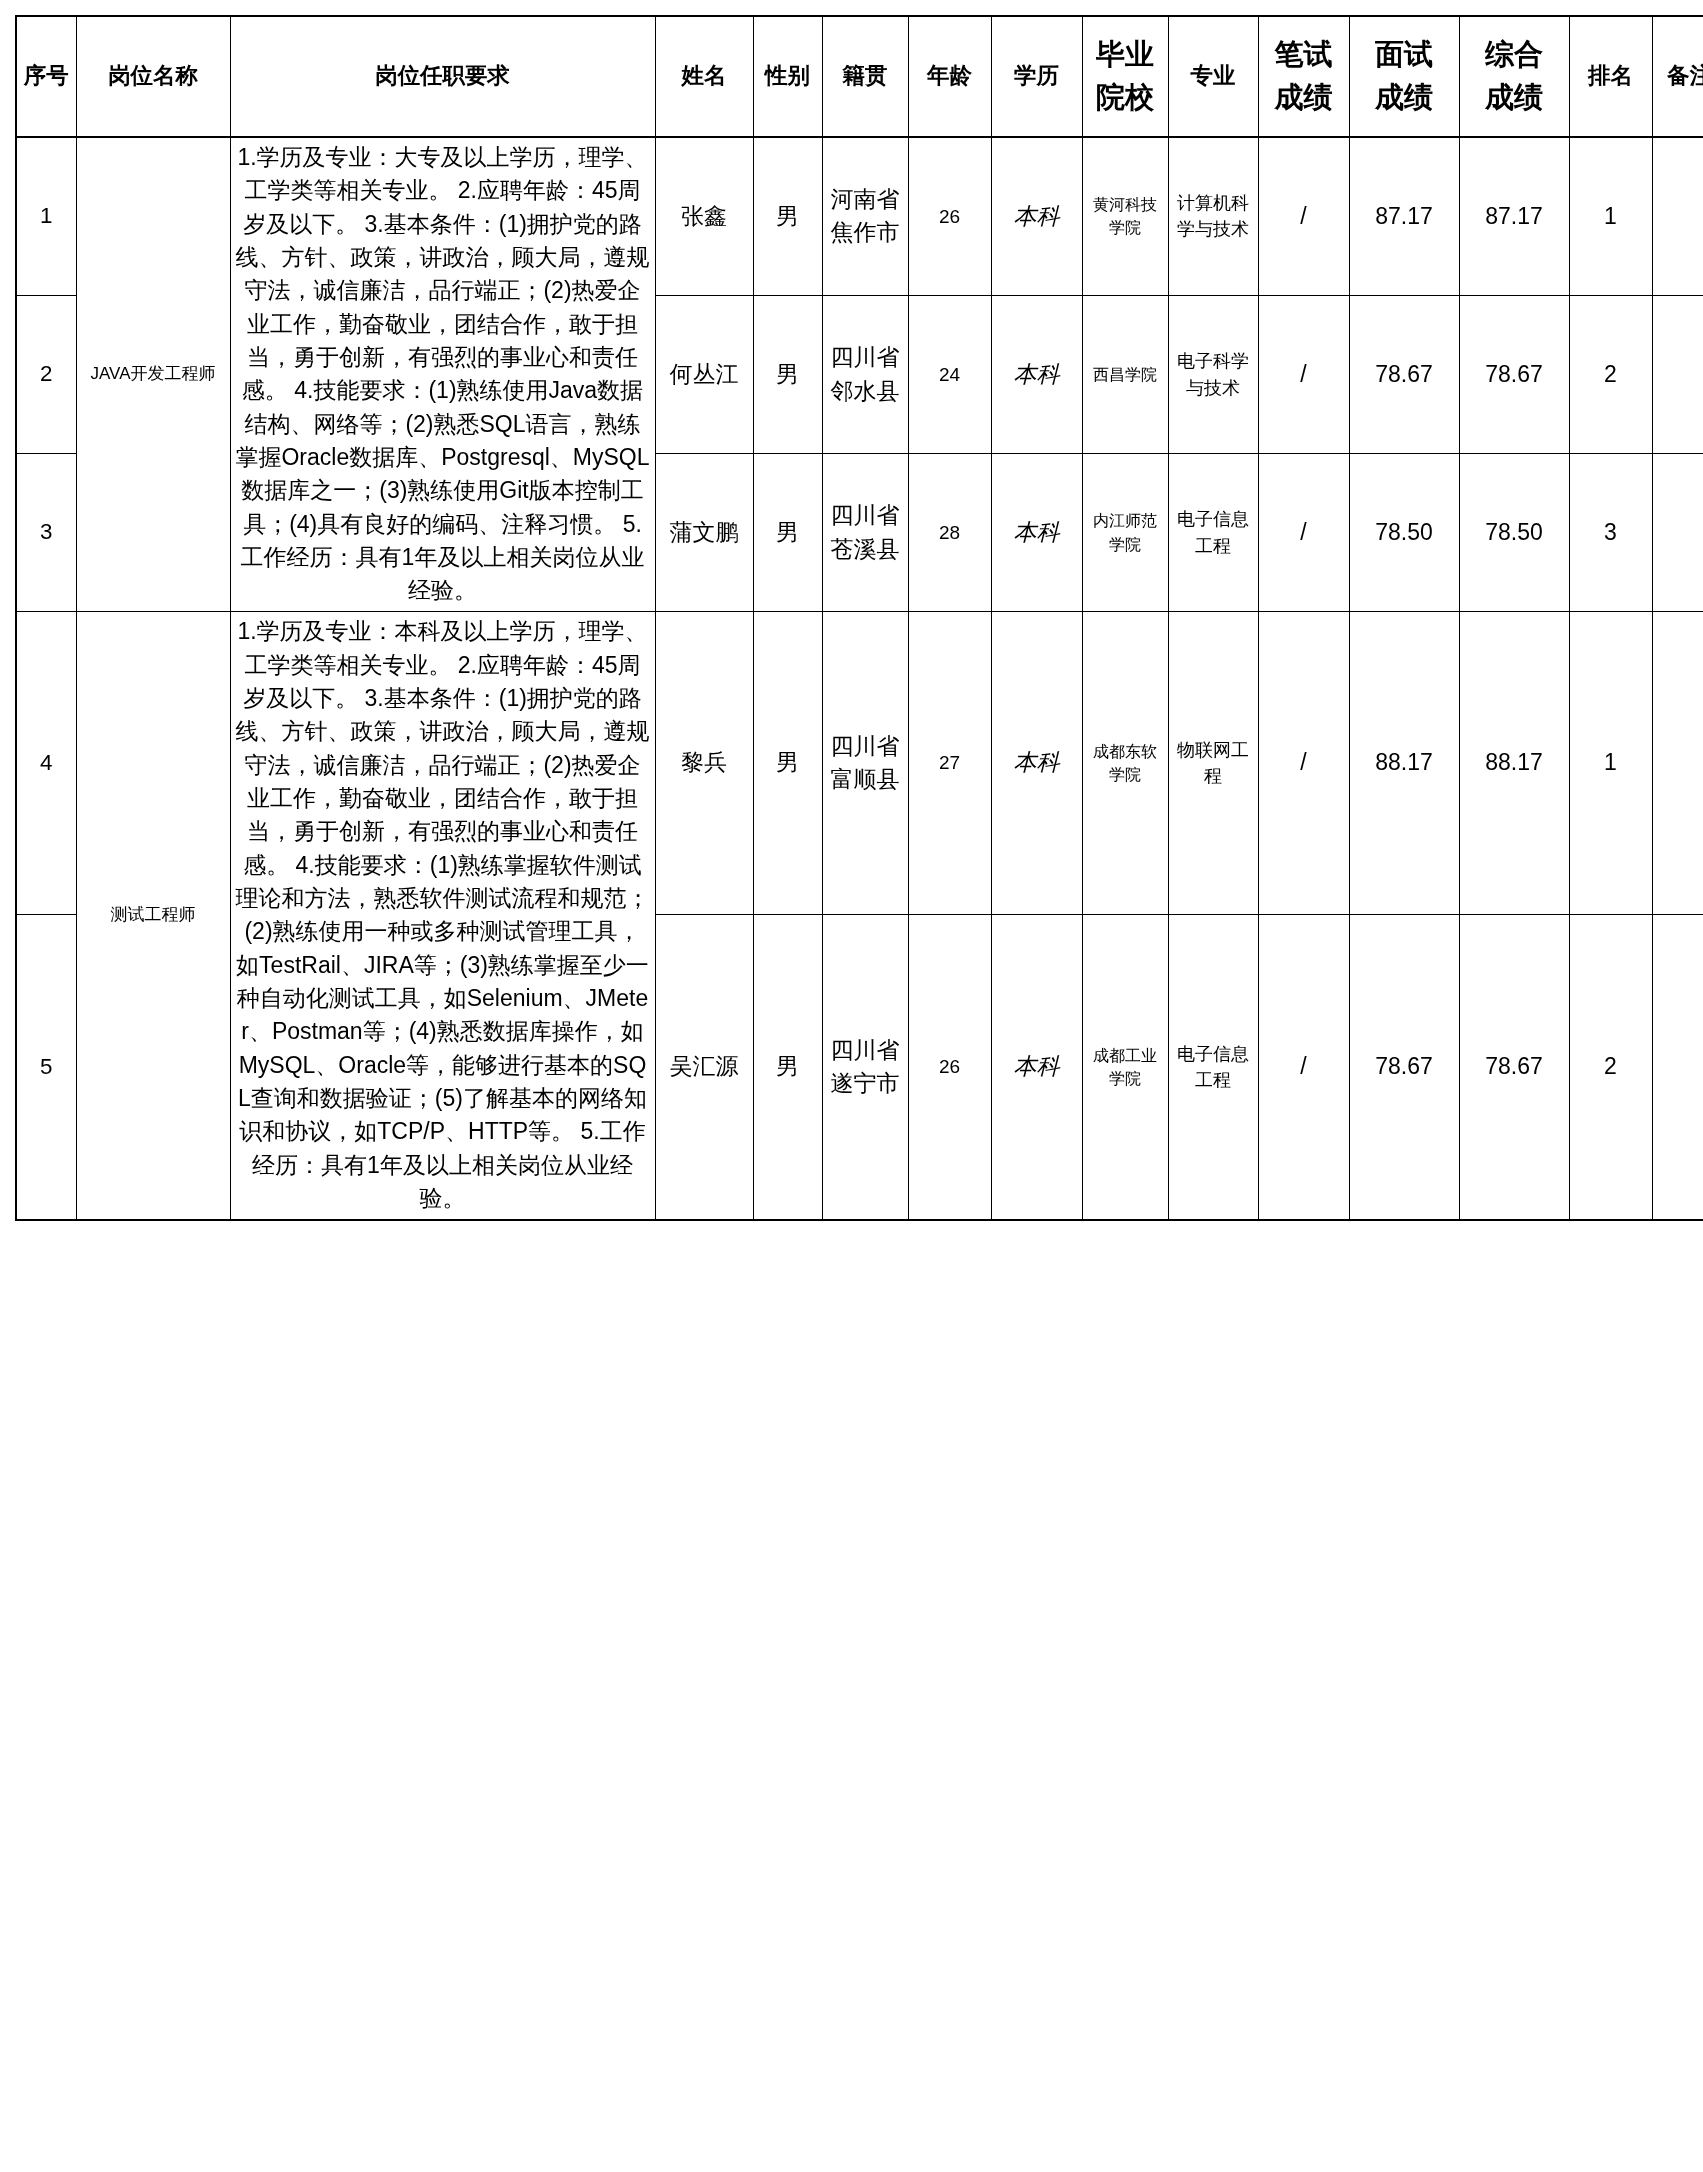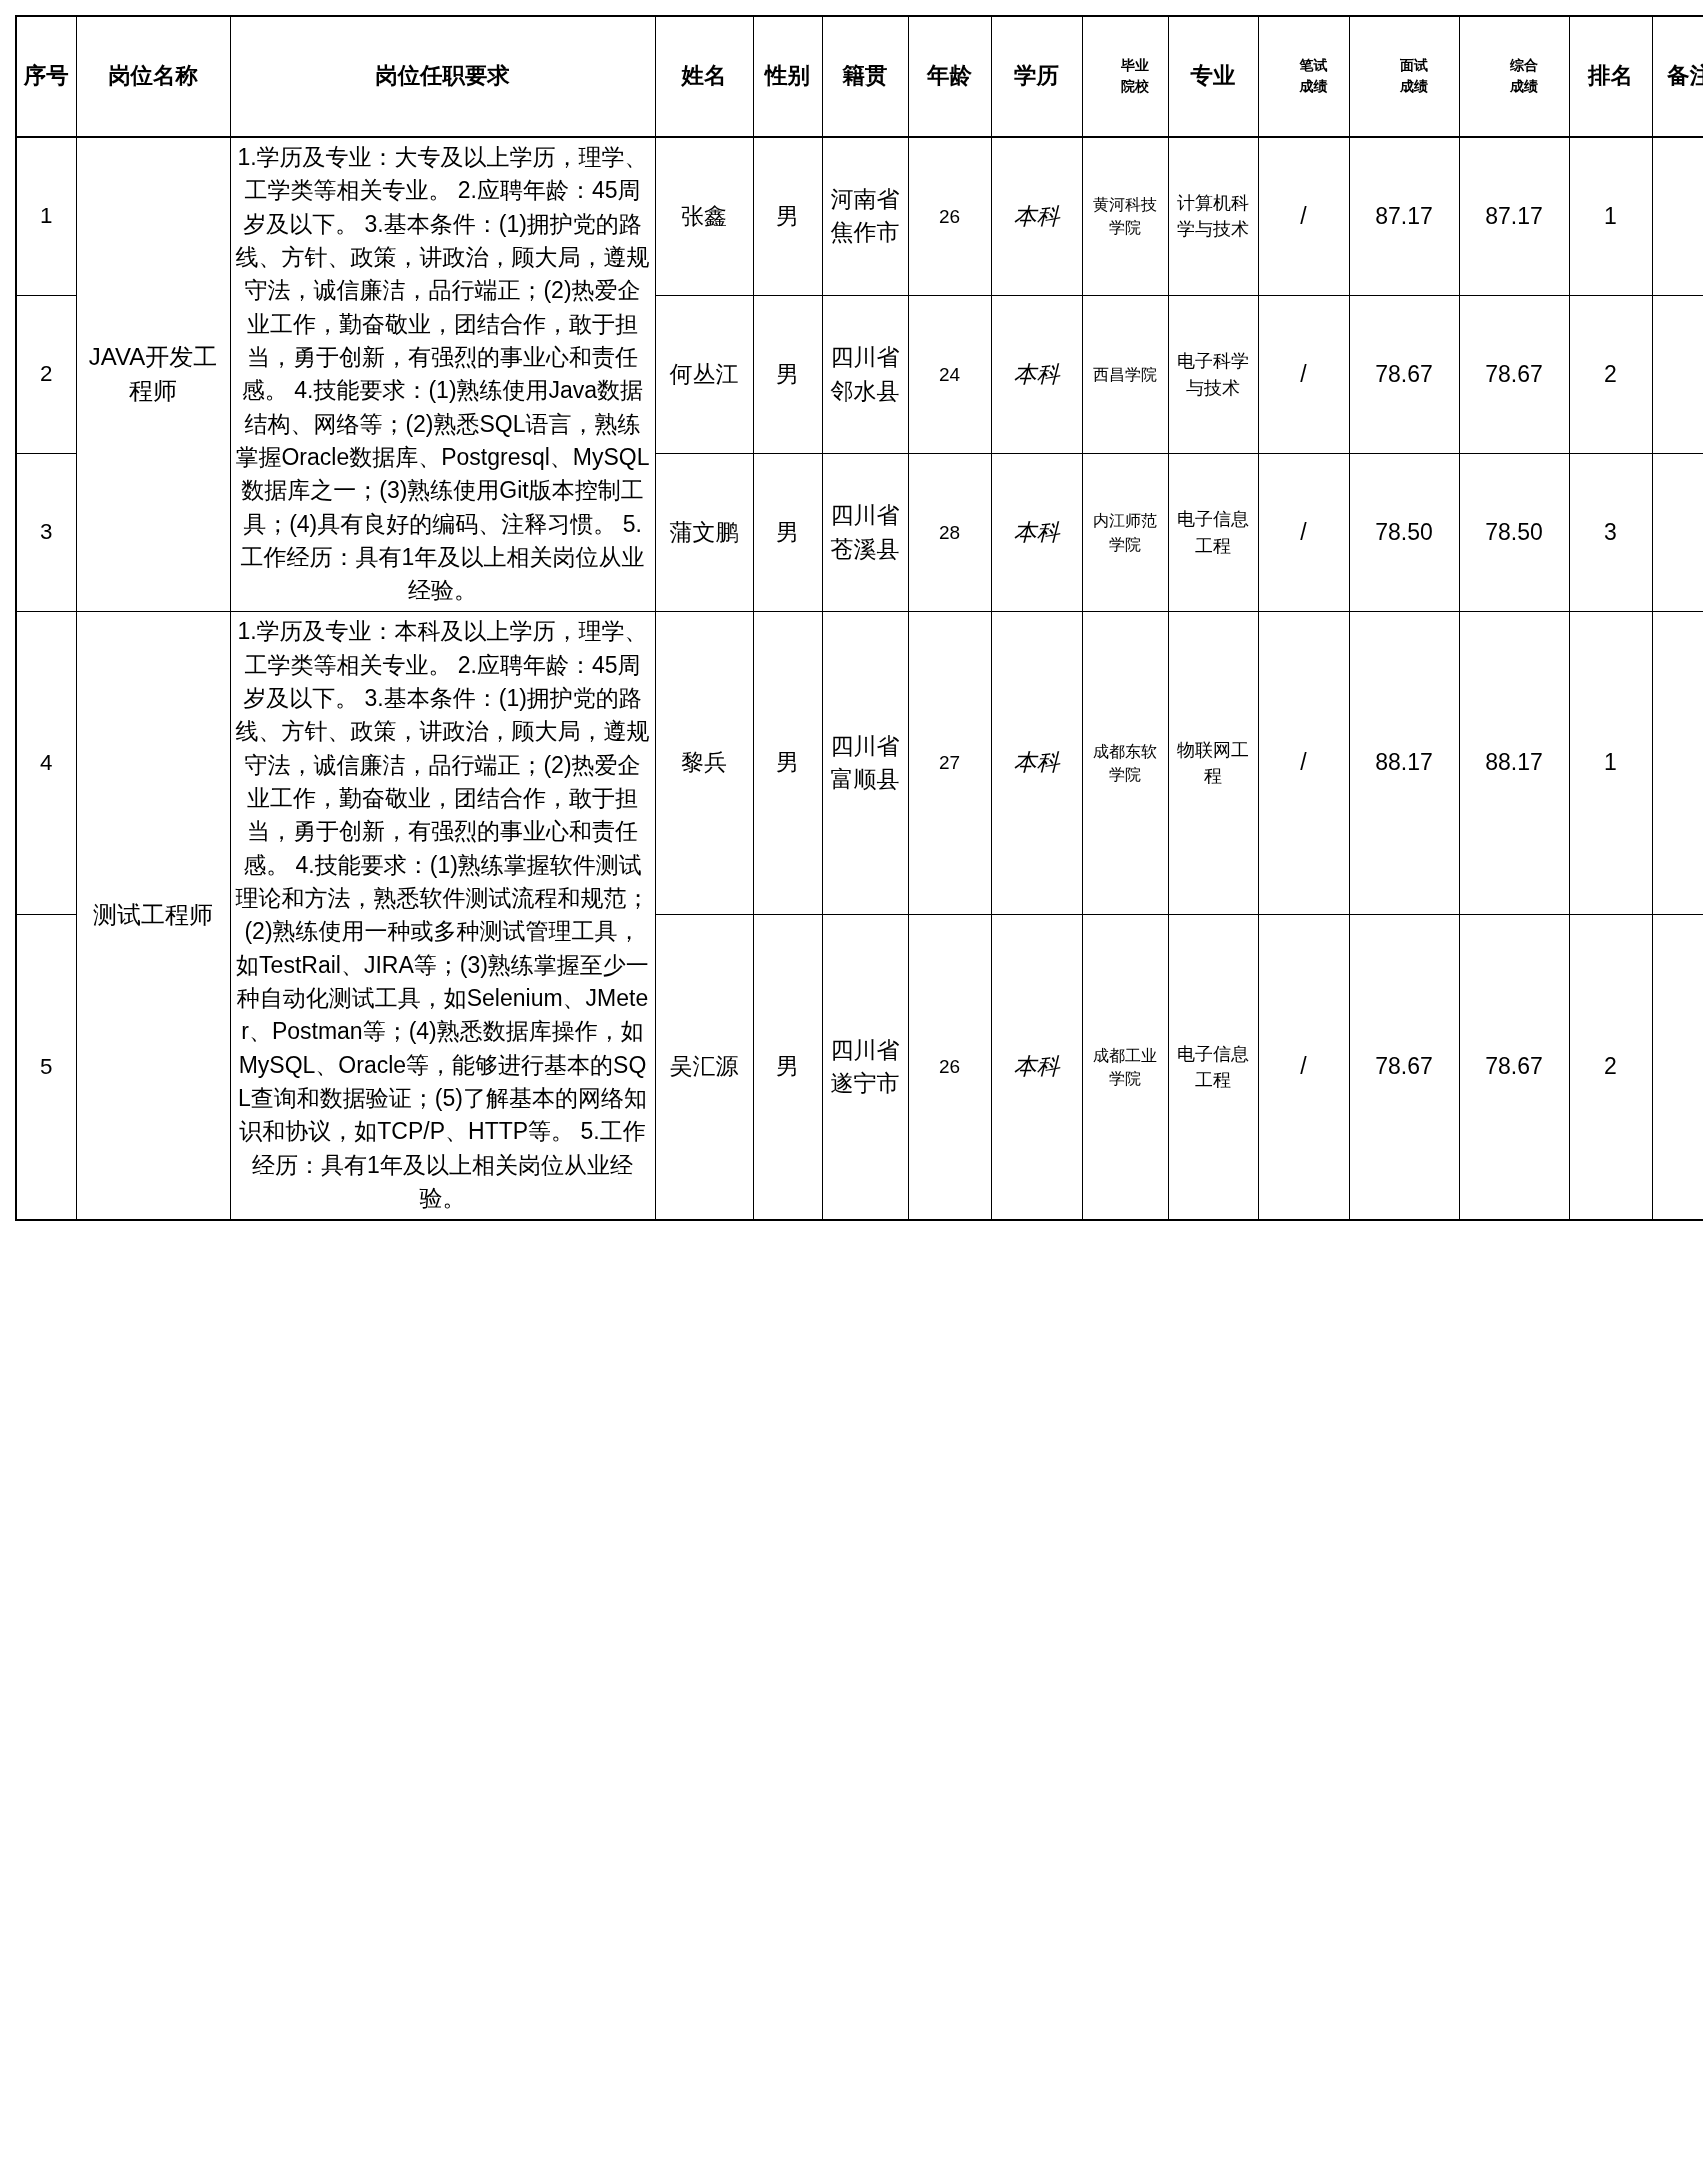--- a/index.html
+++ b/index.html
@@ -37,29 +37,28 @@
   }
   
   tr.header-row th {
     font-weight: bold;
     font-size: 22.4px;
     height: 112px;
     line-height: 1.5;
     border-bottom: 2.5px solid #000;
   }
   tr.header-row th.two-line {
-    font-size: 14px;
-    padding-left: 24px;
+    font-size: 29px;
   }
   
   td.seq {
     font-size: 22.4px;
   }
   td.jobname {
-    font-size: 24px;
+    font-size: 17px;
     line-height: 1.6;
   }
   td.requirements {
     text-align: left;
     font-size: 23px;
     line-height: 2.22;
     padding: 11.6px 11.6px 11.6px 13.3px;
     vertical-align: top;
     word-break: break-word;
     margin-top: 48px;

